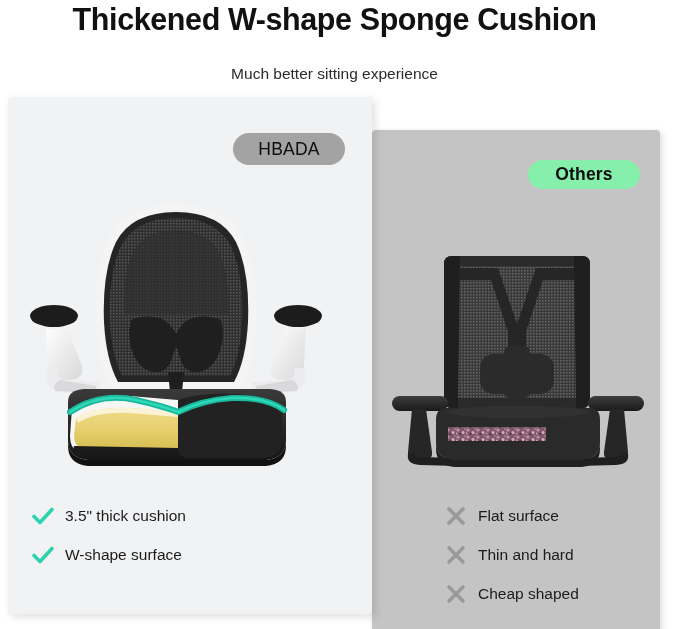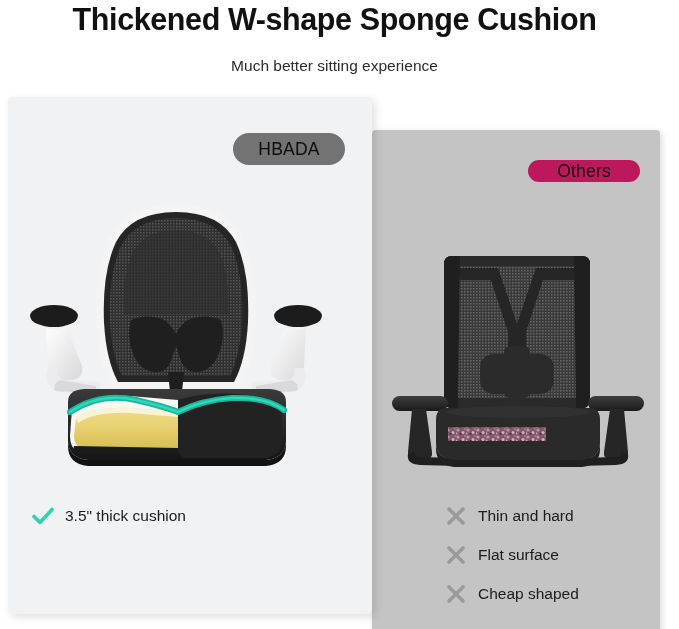--- a/index.html
+++ b/index.html
@@ -26,21 +26,21 @@
   #page-title {
     margin: 0;
     padding-top: 1px;
     font-size: 30.5px;
     font-weight: bold;
     letter-spacing: -0.4px;
     color: #111111;
     line-height: 36px;
   }
   #page-subtitle {
-    margin: 8px;
+    margin: 16px;
     padding-top: 11px;
     font-size: 15.5px;
     font-weight: normal;
     color: #2b2b2b;
     line-height: 20px;
   }
 
   
   #panel-others {
     position: absolute;
@@ -70,27 +70,27 @@
     align-items: center;
     justify-content: center;
     border-radius: 18px;
     font-size: 17.5px;
     letter-spacing: 0.2px;
     color: #0d0d0d;
   }
   #badge-hbada {
     left: 233px; top: 133px;
     width: 112px; height: 32px;
-    background: #737373;
+    background: #a3a3a3;
   }
   #badge-others {
     left: 528px; top: 160px;
-    width: 112px; height: 22px;
-    background: #be185d;
-    font-weight: normal;
+    width: 112px; height: 29px;
+    background: #86efac;
+    font-weight: bold;
   }
 
   
   .feature-list {
     position: absolute;
     display: flex;
     flex-direction: column;
   }
   #features-hbada { left: 30px; top: 496px; width: 300px; }
   #features-others { left: 443px; top: 496px; width: 230px; }
@@ -257,34 +257,40 @@
 
 <div id="badge-hbada" class="badge">HBADA</div>
 
 <div id="features-hbada" class="feature-list">
   <div class="feature-row">
     <svg class="feature-icon" viewBox="0 0 26 26">
       <path d="M4 13.5 L10 19.5 L22 6.5" fill="none" stroke="#2ed3ae" stroke-width="3.6" stroke-linecap="round" stroke-linejoin="round"></path>
     </svg>
     <span class="feature-label">3.5" thick cushion</span>
   </div>
+  <div class="feature-row">
+    <svg class="feature-icon" viewBox="0 0 26 26">
+      <path d="M4 13.5 L10 19.5 L22 6.5" fill="none" stroke="#2ed3ae" stroke-width="3.6" stroke-linecap="round" stroke-linejoin="round"></path>
+    </svg>
+    <span class="feature-label">W-shape surface</span>
+  </div>
 </div>
 
 <div id="features-others" class="feature-list">
   <div class="feature-row">
     <svg class="feature-icon" viewBox="0 0 26 26">
       <path d="M6 6 L20 20 M20 6 L6 20" fill="none" stroke="#9a9a9a" stroke-width="3.6" stroke-linecap="round"></path>
     </svg>
+    <span class="feature-label">Flat surface</span>
+  </div>
+  <div class="feature-row">
+    <svg class="feature-icon" viewBox="0 0 26 26">
+      <path d="M6 6 L20 20 M20 6 L6 20" fill="none" stroke="#9a9a9a" stroke-width="3.6" stroke-linecap="round"></path>
+    </svg>
     <span class="feature-label">Thin and hard</span>
   </div>
   <div class="feature-row">
     <svg class="feature-icon" viewBox="0 0 26 26">
       <path d="M6 6 L20 20 M20 6 L6 20" fill="none" stroke="#9a9a9a" stroke-width="3.6" stroke-linecap="round"></path>
     </svg>
-    <span class="feature-label">Flat surface</span>
-  </div>
-  <div class="feature-row">
-    <svg class="feature-icon" viewBox="0 0 26 26">
-      <path d="M6 6 L20 20 M20 6 L6 20" fill="none" stroke="#9a9a9a" stroke-width="3.6" stroke-linecap="round"></path>
-    </svg>
     <span class="feature-label">Cheap shaped</span>
   </div>
 </div>
 
 </body></html>

